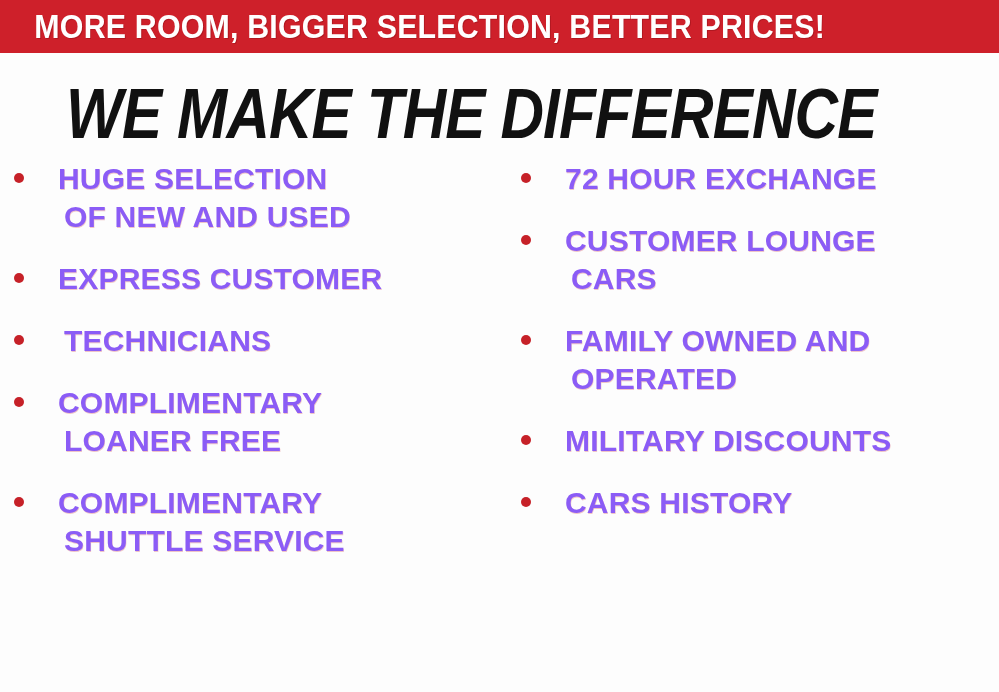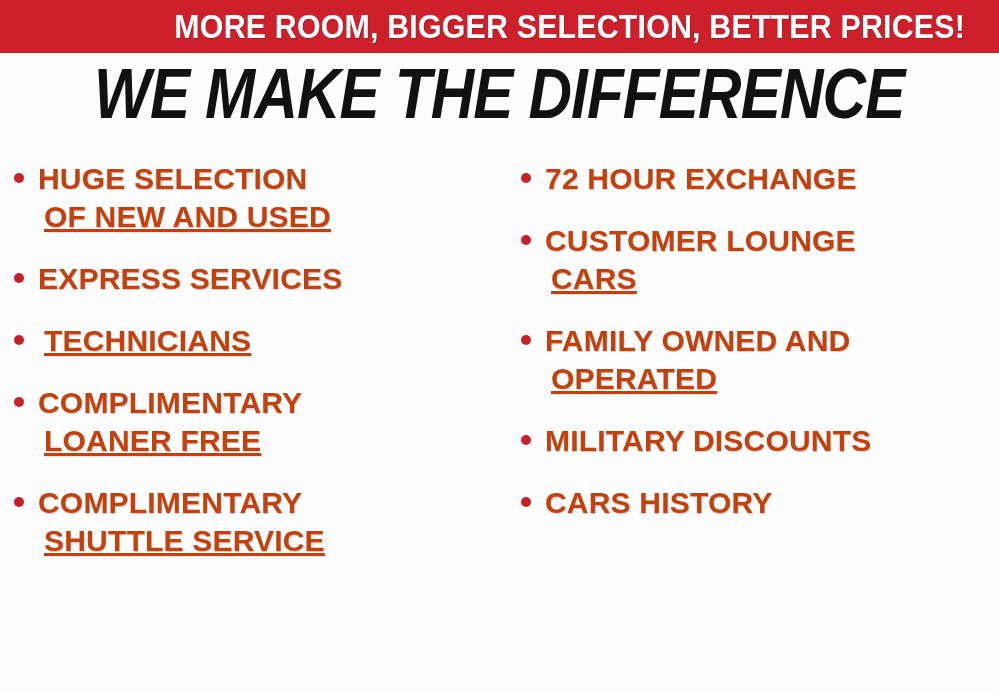--- a/index.html
+++ b/index.html
@@ -18,46 +18,45 @@
   
   .banner {
     position: absolute;
     left: 0;
     top: 0;
     width: 999px;
     height: 53px;
     background: #ce202a;
     display: flex;
     align-items: center;
-    justify-content: flex-end;
+    justify-content: flex-start;
     overflow: hidden;
   }
   .banner-text {
     color: #ffffff;
     font-family: "Liberation Sans", sans-serif;
     font-weight: bold;
     font-size: 33px;
     line-height: 33px;
     letter-spacing: 0.2px;
     white-space: nowrap;
     transform: scaleX(0.92);
     transform-origin: center center;
     text-shadow: 1px 1px 0 rgba(120, 12, 18, 0.35);
   }
 
   
   .headline-wrap {
     position: absolute;
     left: 0;
-    top: 52px;
+    top: 72px;
     width: 999px;
     height: 84px;
     display: flex;
     align-items: center;
-    justify-content: center;
   }
   .headline {
     color: #111111;
     font-family: "Liberation Sans", sans-serif;
     font-weight: bold;
     font-style: italic;
     font-size: 70px;
     line-height: 70px;
     letter-spacing: -1px;
     white-space: nowrap;
@@ -100,32 +99,32 @@
     flex: 0 0 auto;
     width: 10px;
     height: 10px;
     border-radius: 50%;
     background: #c62128;
     margin-top: 13px;
     margin-right: 14px;
   }
 
   .feature-text {
-    color: #c2410c;
+    color: #8b5cf6;
     font-family: "Liberation Sans", sans-serif;
     font-weight: bold;
     font-size: 30px;
     line-height: 38px;
     letter-spacing: 0.2px;
     text-shadow: 0.5px 0.5px 0 rgba(198, 33, 40, 0.25);
+    margin-left: 20px;
   }
   .feature-text .wrap-line {
     display: block;
     padding-left: 6px;
-    text-decoration: underline;
   }
   .feature-text .first-line {
     display: block;
   }
 </style>
 </head>
 <body>
 
 <div class="banner">
   <div class="banner-text">MORE ROOM, BIGGER SELECTION, BETTER PRICES!</div>
@@ -143,21 +142,21 @@
       <span class="bullet"></span>
       <span class="feature-text">
         <span class="first-line">HUGE SELECTION</span>
         <span class="wrap-line">OF NEW AND USED</span>
       </span>
     </div>
 
     <div class="feature">
       <span class="bullet"></span>
       <span class="feature-text">
-        <span class="first-line">EXPRESS SERVICES</span>
+        <span class="first-line">EXPRESS CUSTOMER</span>
       </span>
     </div>
 
     <div class="feature">
       <span class="bullet"></span>
       <span class="feature-text">
         <span class="wrap-line">TECHNICIANS</span>
       </span>
     </div>
 

